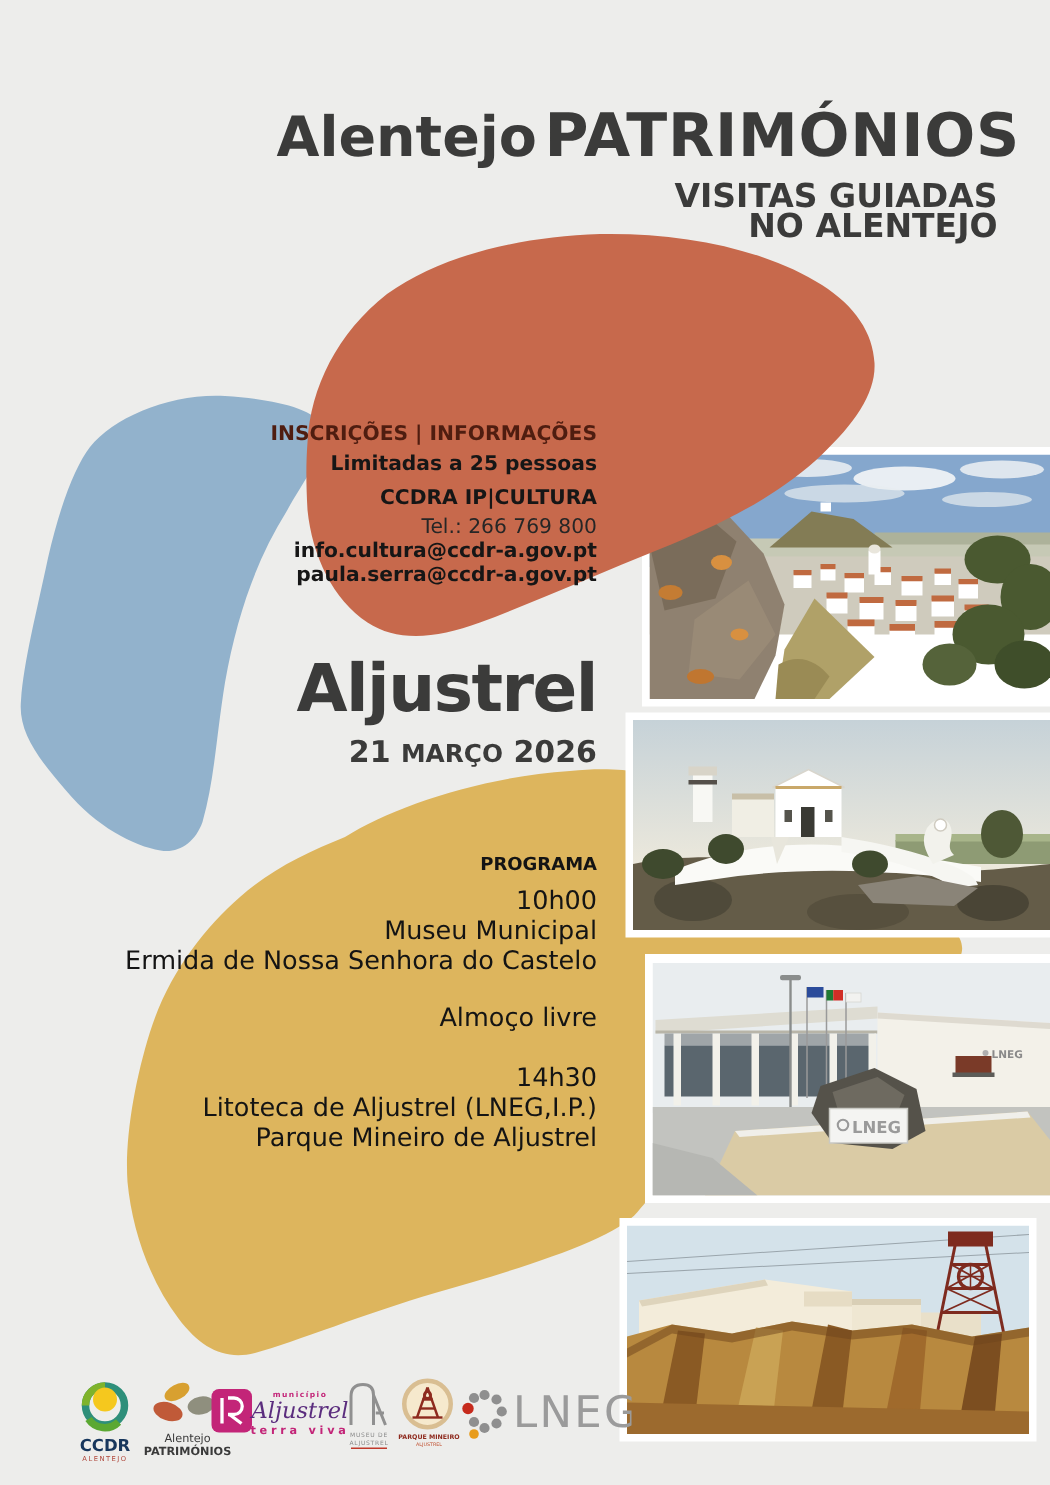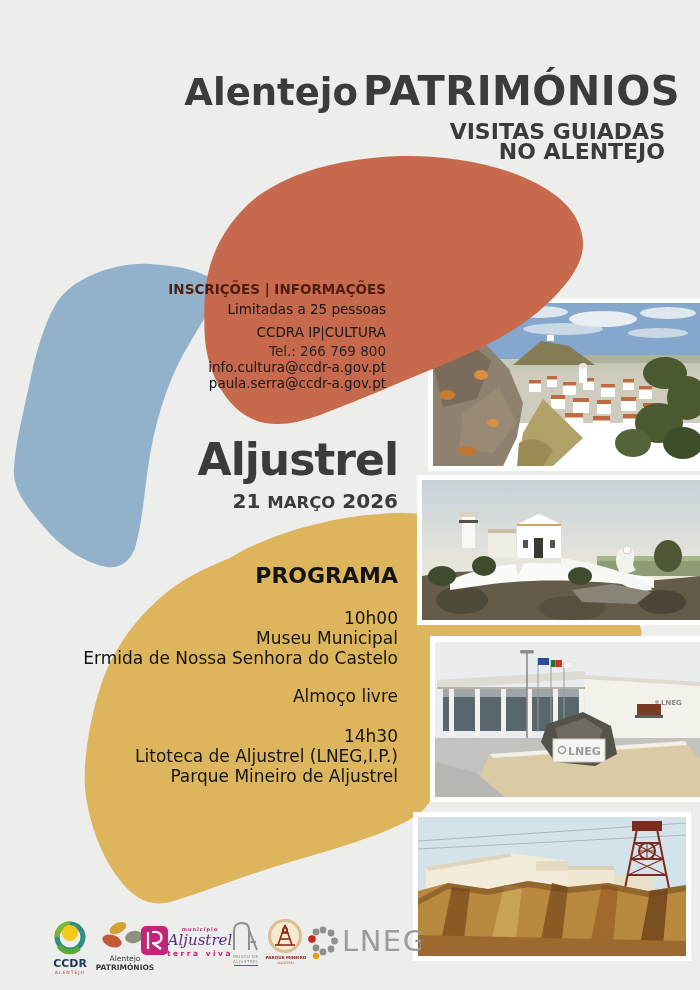--- a/index.html
+++ b/index.html
@@ -9,38 +9,38 @@
   }
   .layer{position:absolute;left:0;top:0;}
   .z1{z-index:1}.z3{z-index:3}
   
   .header{position:absolute;top:68px;right:20px;text-align:left;z-index:4;white-space:nowrap}
   .title-light{font-size:37px;font-weight:bold;color:#3B3B3A}
   .title-bold{font-size:40px;font-weight:bold;color:#3B3B3A;letter-spacing:0.5px}
   .subtitle{position:absolute;top:122px;right:35px;text-align:right;z-index:4;
     font-size:22px;font-weight:bold;line-height:20px;color:#3B3B3A}
   
-  .info{position:absolute;top:281px;right:314px;text-align:right;z-index:4;
+  .info{position:absolute;top:281px;right:302px;text-align:right;z-index:4;
     font-size:13.5px;line-height:16px;color:#161616}
   .info div{white-space:nowrap}
   .info .maroon{color:#4F1D10;font-weight:bold;margin-bottom:4px}
-  .info .b{font-weight:normal}
+  .info .b{font-weight:bold}
   .info .org{margin-top:7px;margin-bottom:3px}
   .info .tel{font-weight:normal;color:#262626}
   
   .place{position:absolute;top:434px;right:302px;z-index:4;font-size:44px;font-weight:bold;
     color:#3B3B3A;letter-spacing:-1px;white-space:nowrap}
   .date{position:absolute;top:489px;right:302px;z-index:4;font-size:20px;font-weight:bold;
     color:#3B3B3A;white-space:nowrap}
   .date .month{font-size:16.5px}
   
   .program{position:absolute;top:566px;right:302px;text-align:right;z-index:4;
     font-size:17px;line-height:20px;color:#141414}
   .program div{white-space:nowrap}
-  .program .heading{font-size:22px;font-weight:bold;margin-bottom:22px}
+  .program .heading{font-size:12px;font-weight:bold;margin-bottom:5px}
   .program .time{font-weight:normal}
   .mt18{margin-top:18px}
   .mt20{margin-top:20px}
   
   .photo{position:absolute;background:#FFFFFF;box-sizing:border-box;z-index:2}
   .photo svg{display:block;width:100%;height:100%}
   #photo1{left:428px;top:298px;width:272px;height:173px;padding:5px 0 5px 5px}
   #photo2{left:417px;top:475px;width:283px;height:150px;padding:5px 0 5px 5px}
   #photo3{left:430px;top:636px;width:270px;height:166px;padding:6px 0 5px 5px}
   #photo4{left:413px;top:812px;width:278px;height:149px;padding:5px}

